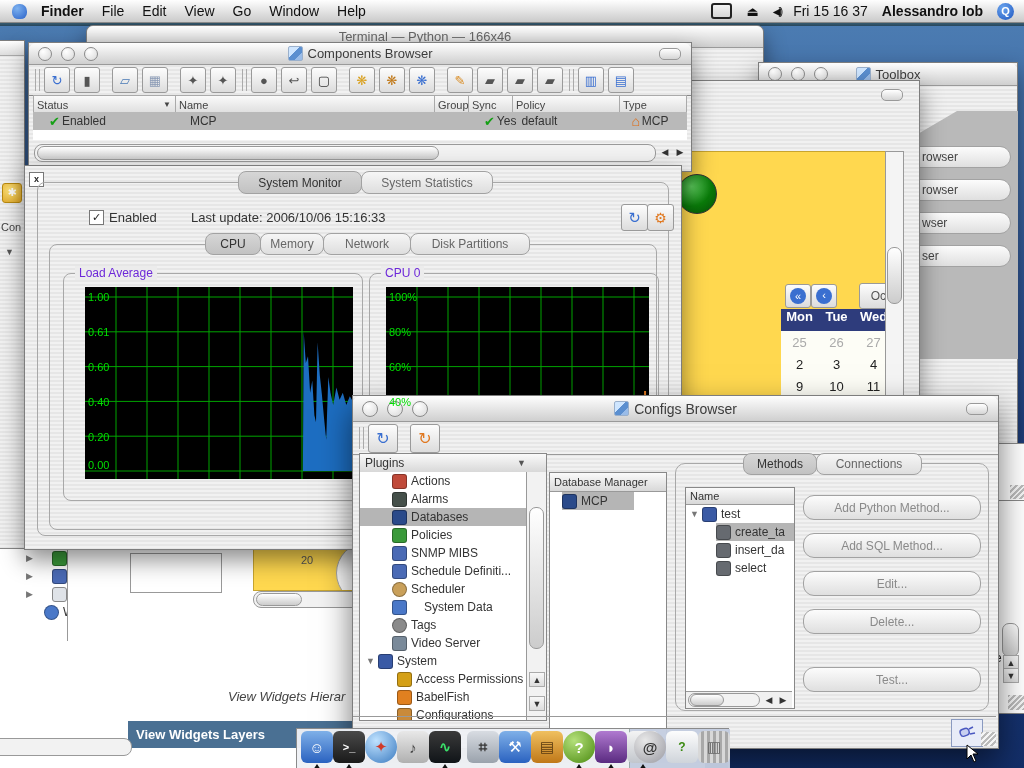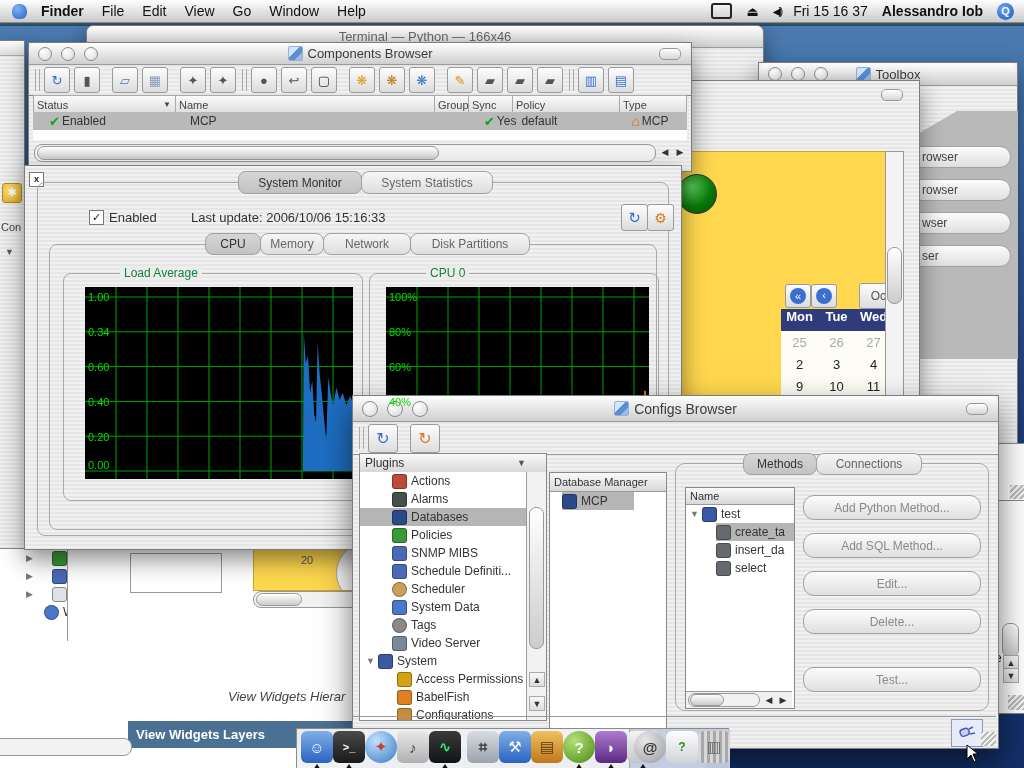--- a/index.html
+++ b/index.html
@@ -23,21 +23,21 @@
     background:linear-gradient(#fdfdfd,#dcdcdc);display:flex;align-items:center;justify-content:center;
     font-size:13px;}
   .handle{width:3px;height:22px;border-left:1px solid #aaa;border-right:1px solid #aaa;margin-left:6px;}
   .aqua-btn{border:1px solid #a2a2a2;border-radius:11px;background:linear-gradient(#fcfcfc,#dfdfdf);
     color:#8a8a8a;font-size:12px;display:flex;align-items:center;justify-content:center;position:absolute;}
   .tab{border:1px solid #a2a2a2;background:linear-gradient(#f6f6f6,#dedede);color:#666;font-size:12px;
     display:flex;align-items:center;justify-content:center;position:absolute;border-radius:4px 4px 0 0;}
   .tab.sel{background:linear-gradient(#d6d6d6,#c2c2c2);color:#333;}
   .tab.pill{border-radius:8px;}
   .gbox{position:absolute;border:1px solid #a8a8a8;border-radius:8px;}
-  .gbox-label{position:absolute;font-size:12px;color:#15803d;padding:0 4px;background:#ececec;margin-left:45px;}
+  .gbox-label{position:absolute;font-size:12px;color:#6d28d9;padding:0 4px;background:#ececec;}
   .hdrcell{font-size:11px;color:#444;border-right:1px solid #aaa;display:flex;align-items:center;padding-left:3px;
     background:linear-gradient(#fafafa,#dedede);height:100%;box-sizing:border-box;}
   .scroll-track{border:1px solid #999;border-radius:8px;background:#f2f2f2;position:absolute;}
   .scroll-thumb{border:1px solid #999;border-radius:7px;background:linear-gradient(#fff,#ccc);position:absolute;}
   .arrowbox{position:absolute;font-size:9px;color:#333;display:flex;align-items:center;justify-content:center;
     border:1px solid #aaa;background:linear-gradient(#f8f8f8,#ddd);}
   .chart{position:absolute;background:#000;}
   .chart svg{position:absolute;left:0;top:0;}
   .ytick{position:absolute;left:3px;color:#00dd00;font-size:11px;z-index:2;}
   .treerow{height:18px;display:flex;align-items:center;font-size:12px;color:#333;white-space:nowrap;overflow:hidden;}
@@ -331,21 +331,21 @@
           <line x1="248" y1="0" x2="248" y2="192" stroke="#00a400" stroke-width="1"></line>
           <line x1="0" y1="184" x2="268" y2="184" stroke="#00a400" stroke-width="1"></line>
           <line x1="0" y1="149.2" x2="268" y2="149.2" stroke="#00a400" stroke-width="1"></line>
           <line x1="0" y1="114.39999999999999" x2="268" y2="114.39999999999999" stroke="#00a400" stroke-width="1"></line>
           <line x1="0" y1="79.59999999999998" x2="268" y2="79.59999999999998" stroke="#00a400" stroke-width="1"></line>
           <line x1="0" y1="44.79999999999998" x2="268" y2="44.79999999999998" stroke="#00a400" stroke-width="1"></line>
           <line x1="0" y1="10" x2="268" y2="10" stroke="#00a400" stroke-width="1"></line>
           <polygon points="217.9,184 217.9,184.0 218.7,44.8 220.8,76.1 223.0,69.2 225.1,105.7 227.3,93.5 229.4,128.3 231.0,135.3 232.6,55.2 234.8,88.3 236.9,107.4 239.1,131.8 241.2,152.7 243.3,90.0 245.5,105.7 248.2,117.9 251.4,100.5 254.6,112.7 257.8,105.7 261.3,117.9 264.8,109.2 268.0,114.4 268,184" fill="#1d6ec2"></polygon>
         </svg>
       <span class="ytick" style="top:4px;">1.00</span>
-      <span class="ytick" style="top:39px;">0.34</span>
+      <span class="ytick" style="top:39px;">0.61</span>
       <span class="ytick" style="top:74px;">0.60</span>
       <span class="ytick" style="top:109px;">0.40</span>
       <span class="ytick" style="top:144px;">0.20</span>
       <span class="ytick" style="top:172px;">0.00</span>
     </div>
 
     <div class="gbox" style="left:344px;top:107px;width:288px;height:226px;"></div>
     <span class="gbox-label" style="left:356px;top:100px;">CPU 0</span>
     <div class="chart" id="chart-cpu" style="left:361px;top:121px;width:263px;height:192px;">
       <svg width="263" height="192">
@@ -420,21 +420,21 @@
             <span>SNMP MIBS</span>
           </div>
         <div class="treerow" style="padding-left:32px;">
             <span class="picon" style="background:#4a6ab5;"></span>
             <span>Schedule Definiti...</span>
           </div>
         <div class="treerow" style="padding-left:32px;">
             <span class="picon" style="background:#c9a05a;border-radius:50%;"></span>
             <span>Scheduler</span>
           </div>
-        <div class="treerow" style="padding-left:32px;">
+        <div class="treerow" style="padding-left:32px;gap:13px;">
             <span class="picon" style="background:#4a78c8;"></span>
             <span>System Data</span>
           </div>
         <div class="treerow" style="padding-left:32px;">
             <span class="picon" style="background:#8a8a8a;border-radius:50%;"></span>
             <span>Tags</span>
           </div>
         <div class="treerow" style="padding-left:32px;">
             <span class="picon" style="background:#7a8a9a;"></span>
             <span>Video Server</span>

